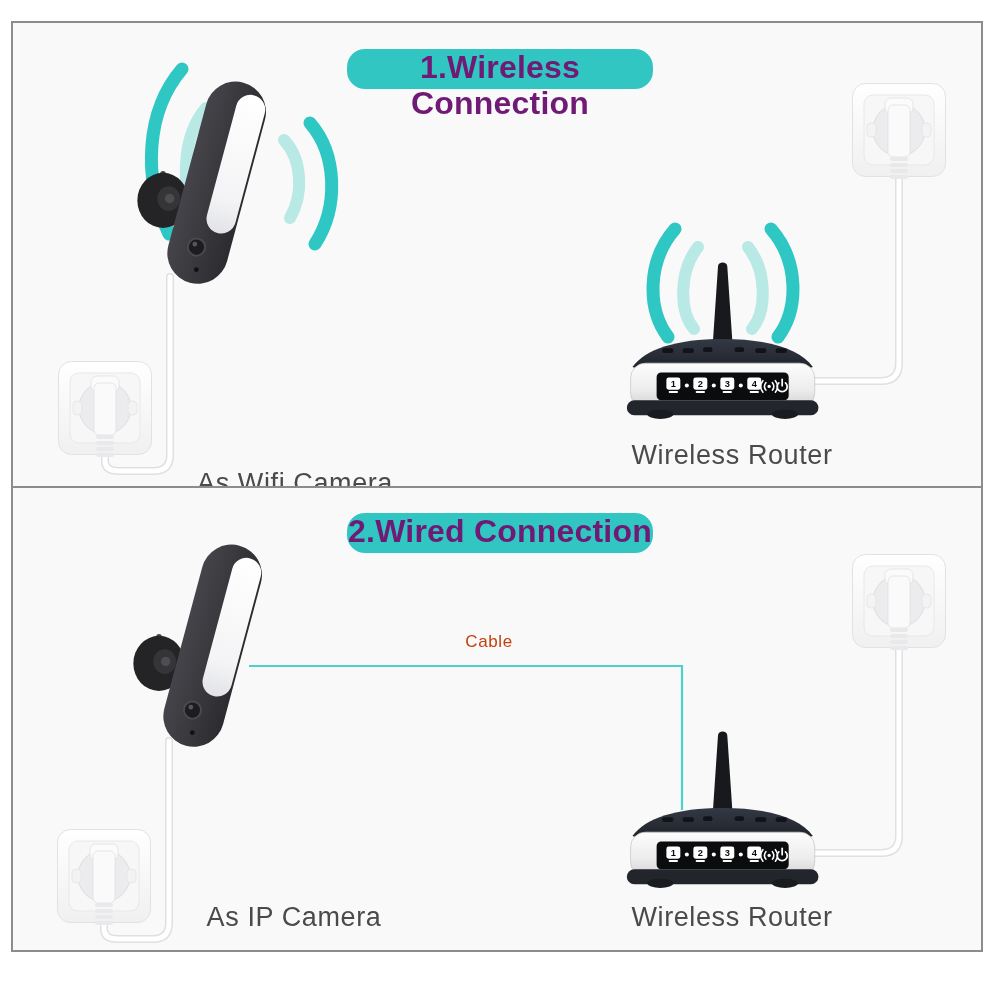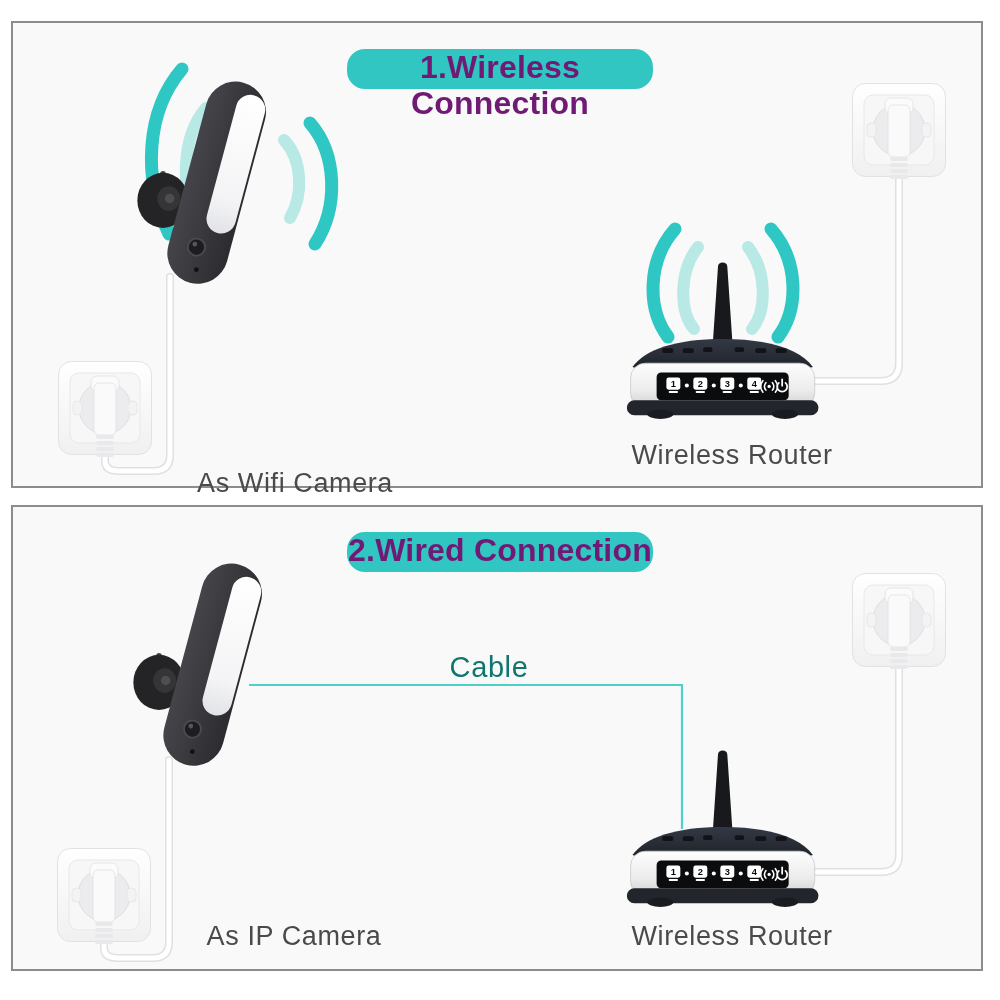--- a/index.html
+++ b/index.html
@@ -2,36 +2,36 @@
 <html><head>
 <meta charset="utf-8">
 <style>
   html,body{margin:0;padding:0;background:#ffffff;}
   body{width:1000px;height:1000px;position:relative;font-family:"Liberation Sans",sans-serif;}
   .panel{
     position:absolute;left:11px;width:972px;
     background:#f9f9f9;border:2px solid #8c8c8c;box-sizing:border-box;
   }
   #panel-wireless{top:21px;height:467px;}
-  #panel-wired{top:505px;height:466px;}
+  #panel-wired{top:486px;height:466px;}
   .art{position:absolute;left:0;top:0;width:100%;height:100%;display:block;}
   .pill{
     position:absolute;left:334px;width:306px;height:40px;
     background:#32c6c2;border-radius:18px;
     color:#701a75;font-weight:bold;font-size:32px;line-height:36px;text-align:center;
     letter-spacing:0.2px;
   }
   #panel-wireless .pill{top:26px;}
   #panel-wired .pill{top:25px;}
   .caption{
     position:absolute;color:#4a4a4a;font-size:27px;letter-spacing:0.6px;
     transform:translateX(-50%);white-space:nowrap;
   }
   .cable-label{
-    position:absolute;color:#0f766e;font-size:29px;letter-spacing:0.6px;
+    position:absolute;color:#c2410c;font-size:17px;letter-spacing:0.6px;
     transform:translateX(-50%);white-space:nowrap;
   }
   .hiddefs{position:absolute;width:0;height:0;overflow:hidden;}
 </style>
 </head>
 <body>
 
 <svg class="hiddefs" aria-hidden="true">
   <defs>
     <linearGradient id="camBodyGrad" x1="0" y1="0" x2="1" y2="0">

